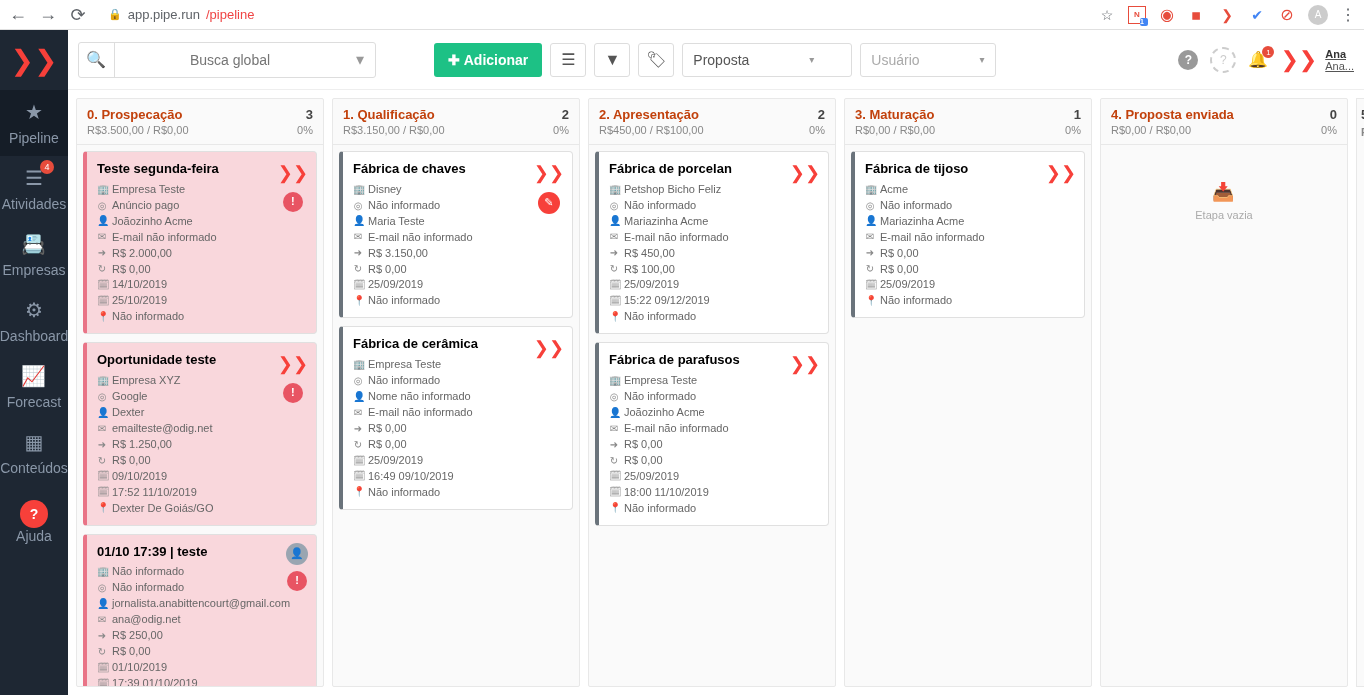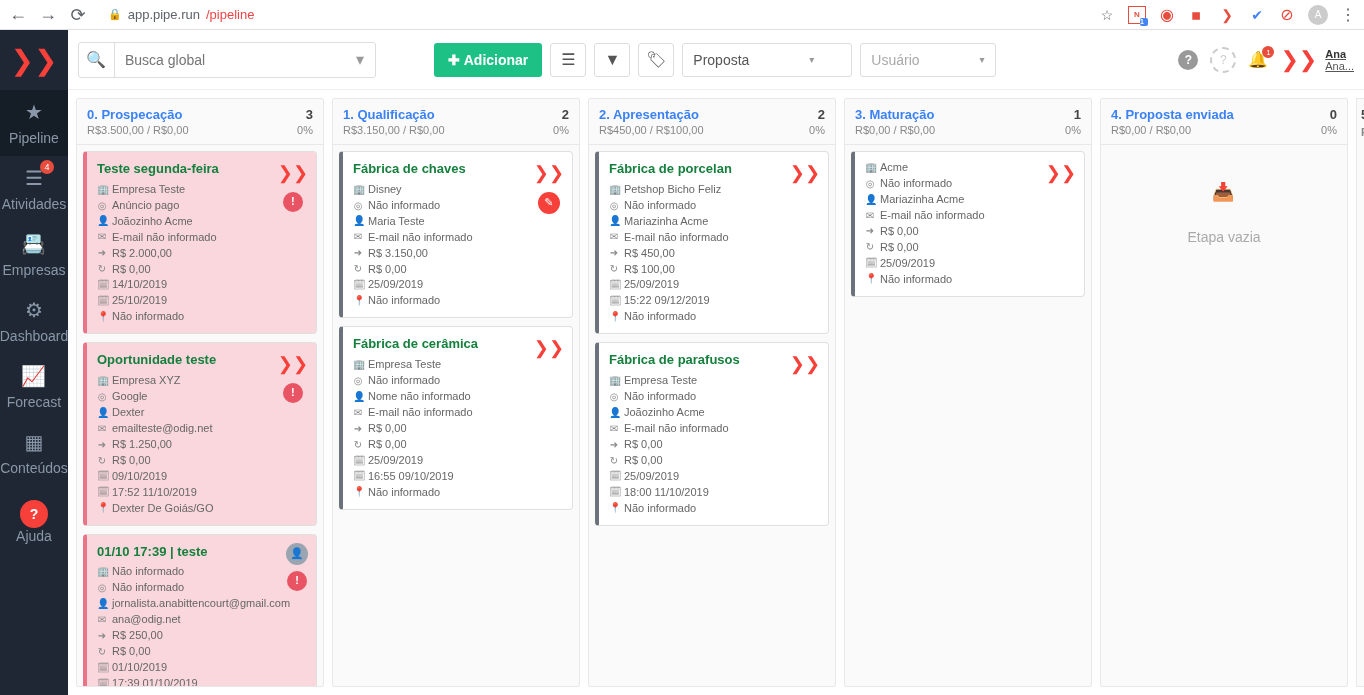--- a/index.html
+++ b/index.html
@@ -37,54 +37,54 @@
 .nav-badge { position: absolute; top: 4px; right: 14px; background: #e74c3c; color: #fff; font-size: 9px; width: 14px; height: 14px; border-radius: 50%; display: flex; align-items: center; justify-content: center; }
 .help-btn { width: 28px; height: 28px; border-radius: 50%; background: #f7403a; color: #fff; display: flex; align-items: center; justify-content: center; font-size: 14px; font-weight: bold; margin-top: 4px; }
 
 
 .main { flex: 1; display: flex; flex-direction: column; background: #fff; overflow: hidden; }
 
 
 .toolbar { height: 60px; padding: 12px 10px; display: flex; align-items: center; gap: 8px; border-bottom: 1px solid #eee; }
 .search-group { display: flex; border: 1px solid #ddd; border-radius: 3px; }
 .search-btn { width: 36px; height: 34px; display: flex; align-items: center; justify-content: center; border-right: 1px solid #ddd; color: #666; }
-.search-input { border: none; outline: none; padding: 0 10px; width: 230px; font-size: 14px; color: #333; }
+.search-input { border: none; outline: none; padding: 0 10px; width: 230px; font-size: 14px; color: #333; text-align: center; }
 .search-caret { width: 30px; display: flex; align-items: center; justify-content: center; color: #999; }
 .add-btn { background: #1dc185; color: #fff; border: none; padding: 0 14px; height: 34px; border-radius: 3px; font-size: 14px; font-weight: bold; cursor: pointer; display: flex; align-items: center; gap: 4px; margin-left: 50px; }
 .tb-btn { width: 36px; height: 34px; border: 1px solid #ddd; border-radius: 3px; display: flex; align-items: center; justify-content: center; color: #555; cursor: pointer; }
 .tb-select { height: 34px; border: 1px solid #ddd; border-radius: 3px; display: flex; align-items: center; padding: 0 10px; font-size: 14px; color: #555; gap: 60px; cursor: pointer; }
 .tb-select .caret { color: #999; font-size: 10px; }
 .tb-right { margin-left: auto; display: flex; align-items: center; gap: 12px; }
 .help-circle { width: 20px; height: 20px; border-radius: 50%; background: #999; color: #fff; display: flex; align-items: center; justify-content: center; font-size: 12px; font-weight: bold; }
 .help-circle-outline { width: 26px; height: 26px; border-radius: 50%; border: 2px dashed #ccc; color: #ccc; display: flex; align-items: center; justify-content: center; font-size: 12px; }
 .bell-wrap { position: relative; color: #aaa; font-size: 16px; }
 .bell-badge { position: absolute; top: -4px; right: -6px; background: #e74c3c; color: #fff; font-size: 8px; width: 12px; height: 12px; border-radius: 50%; display: flex; align-items: center; justify-content: center; }
 .user-block { display: flex; align-items: center; gap: 8px; }
 .user-logo { color: #f7403a; font-size: 22px; }
 .user-text { font-size: 11px; color: #555; text-decoration: underline; }
 .user-text .name { font-weight: bold; color: #333; }
 
 
 .board { flex: 1; display: flex; overflow-x: auto; padding: 8px; gap: 8px; background: #fff; }
 .column { width: 248px; flex-shrink: 0; background: #fafafa; border: 1px solid #e8e8e8; border-radius: 2px; display: flex; flex-direction: column; }
 .col-header { padding: 8px 10px; border-bottom: 1px solid #e8e8e8; }
 .col-title-row { display: flex; justify-content: space-between; align-items: center; }
-.col-title { font-size: 13px; font-weight: bold; color: #3b82f6; }
+.col-title { font-size: 13px; font-weight: bold; color: #c2410c; }
 .col-count { font-size: 13px; font-weight: bold; color: #444; }
 .col-sub-row { display: flex; justify-content: space-between; font-size: 11px; color: #888; margin-top: 2px; }
 .col-body { flex: 1; padding: 6px; overflow-y: auto; }
 .empty-col { display: flex; flex-direction: column; align-items: center; padding-top: 30px; color: #aaa; gap: 6px; }
 .empty-col .icon { font-size: 18px; }
-.empty-col .text { font-size: 14px; margin-top: 20px; }
+.empty-col .text { font-size: 11px; }
 
 
 .card { border: 1px solid #e0e0e0; border-radius: 4px; padding: 8px 10px; margin-bottom: 8px; position: relative; font-size: 11px; color: #666; line-height: 1.45; cursor: pointer; }
 .card-white { background: #fff; border-left: 4px solid #6a737b; }
 .card-pink { background: #f9d7dc; border-left: 4px solid #e97487; }
-.card-title { font-size: 13px; font-weight: bold; color: #15803d; margin-bottom: 3px; }
+.card-title { font-size: 13px; font-weight: bold; color: #000000; margin-bottom: 3px; }
 .card-row { display: flex; align-items: center; gap: 5px; white-space: nowrap; overflow: hidden; text-overflow: ellipsis; }
 .card-row .ci { width: 10px; text-align: center; font-size: 10px; color: #888; flex-shrink: 0; }
 .card-badges { position: absolute; top: 8px; right: 8px; display: flex; flex-direction: column; gap: 6px; align-items: center; }
 .badge-wing { color: #f7403a; font-size: 18px; }
 .badge-alert { width: 20px; height: 20px; border-radius: 50%; background: #e85463; color: #fff; display: flex; align-items: center; justify-content: center; font-size: 11px; font-weight: bold; }
 .badge-edit { width: 22px; height: 22px; border-radius: 50%; background: #f7403a; color: #fff; display: flex; align-items: center; justify-content: center; font-size: 11px; }
 .badge-avatar { width: 22px; height: 22px; border-radius: 50%; background: #9aa5b1; color: #fff; display: flex; align-items: center; justify-content: center; font-size: 11px; }
 
 .partial-col { width: 20px; flex-shrink: 0; background: #fafafa; border: 1px solid #e8e8e8; border-right: none; padding: 8px 4px; font-size: 13px; font-weight: bold; color: #444; }
 </style>
@@ -410,21 +410,21 @@
               <div class="card-row">
                 <span class="ci">↻</span>
                 <span>R$ 0,00</span>
               </div>
               <div class="card-row">
                 <span class="ci">🗓</span>
                 <span>25/09/2019</span>
               </div>
               <div class="card-row">
                 <span class="ci">🗓</span>
-                <span>16:55 09/10/2019</span>
+                <span>16:49 09/10/2019</span>
               </div>
               <div class="card-row">
                 <span class="ci">📍</span>
                 <span>Não informado</span>
               </div>
       </div>
           </div>
   </div>
         <div class="column">
     <div class="col-header">
@@ -533,20 +533,21 @@
       <div class="col-sub-row">
         <span>R$0,00 / R$0,00</span>
         <span>0%</span>
       </div>
     </div>
     <div class="col-body">
             <div class="card card-white">
         <div class="card-badges">
                 <span class="badge-wing">❯❯</span>
               </div>
+        <div class="card-title">Fábrica de tijoso</div>
         <div class="card-row">
                 <span class="ci">🏢</span>
                 <span>Acme</span>
               </div>
               <div class="card-row">
                 <span class="ci">◎</span>
                 <span>Não informado</span>
               </div>
               <div class="card-row">
                 <span class="ci">👤</span>

